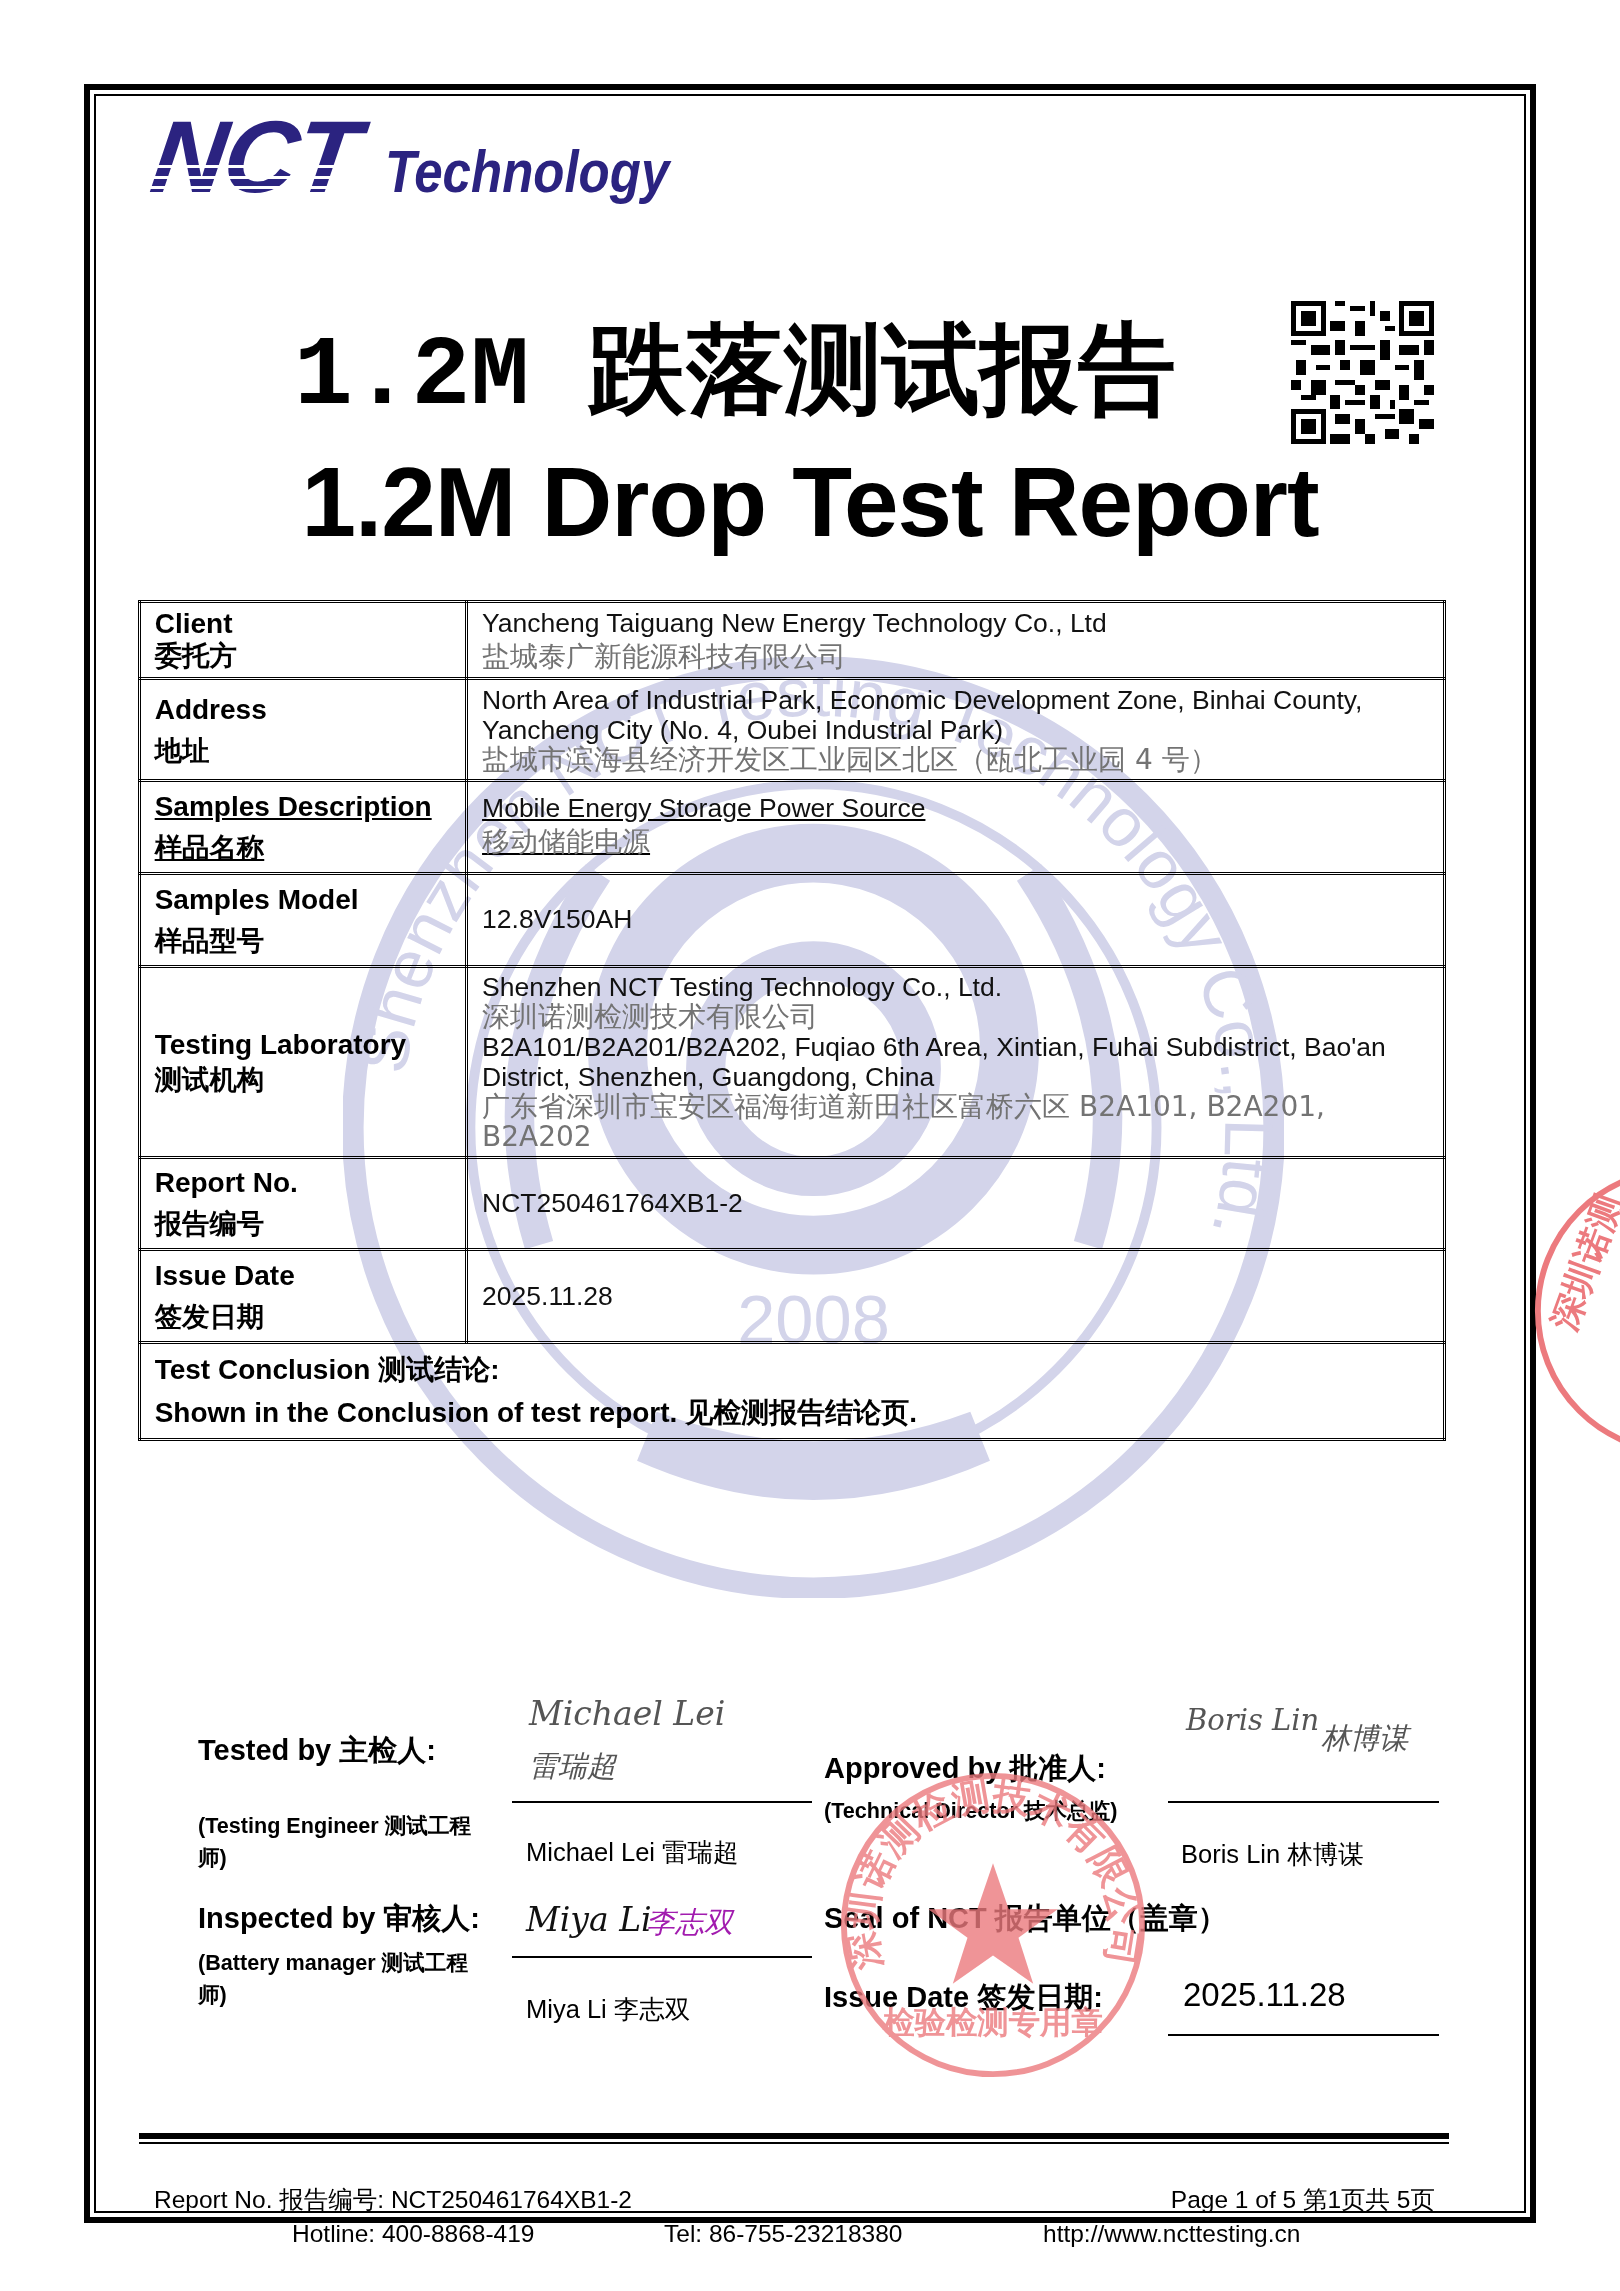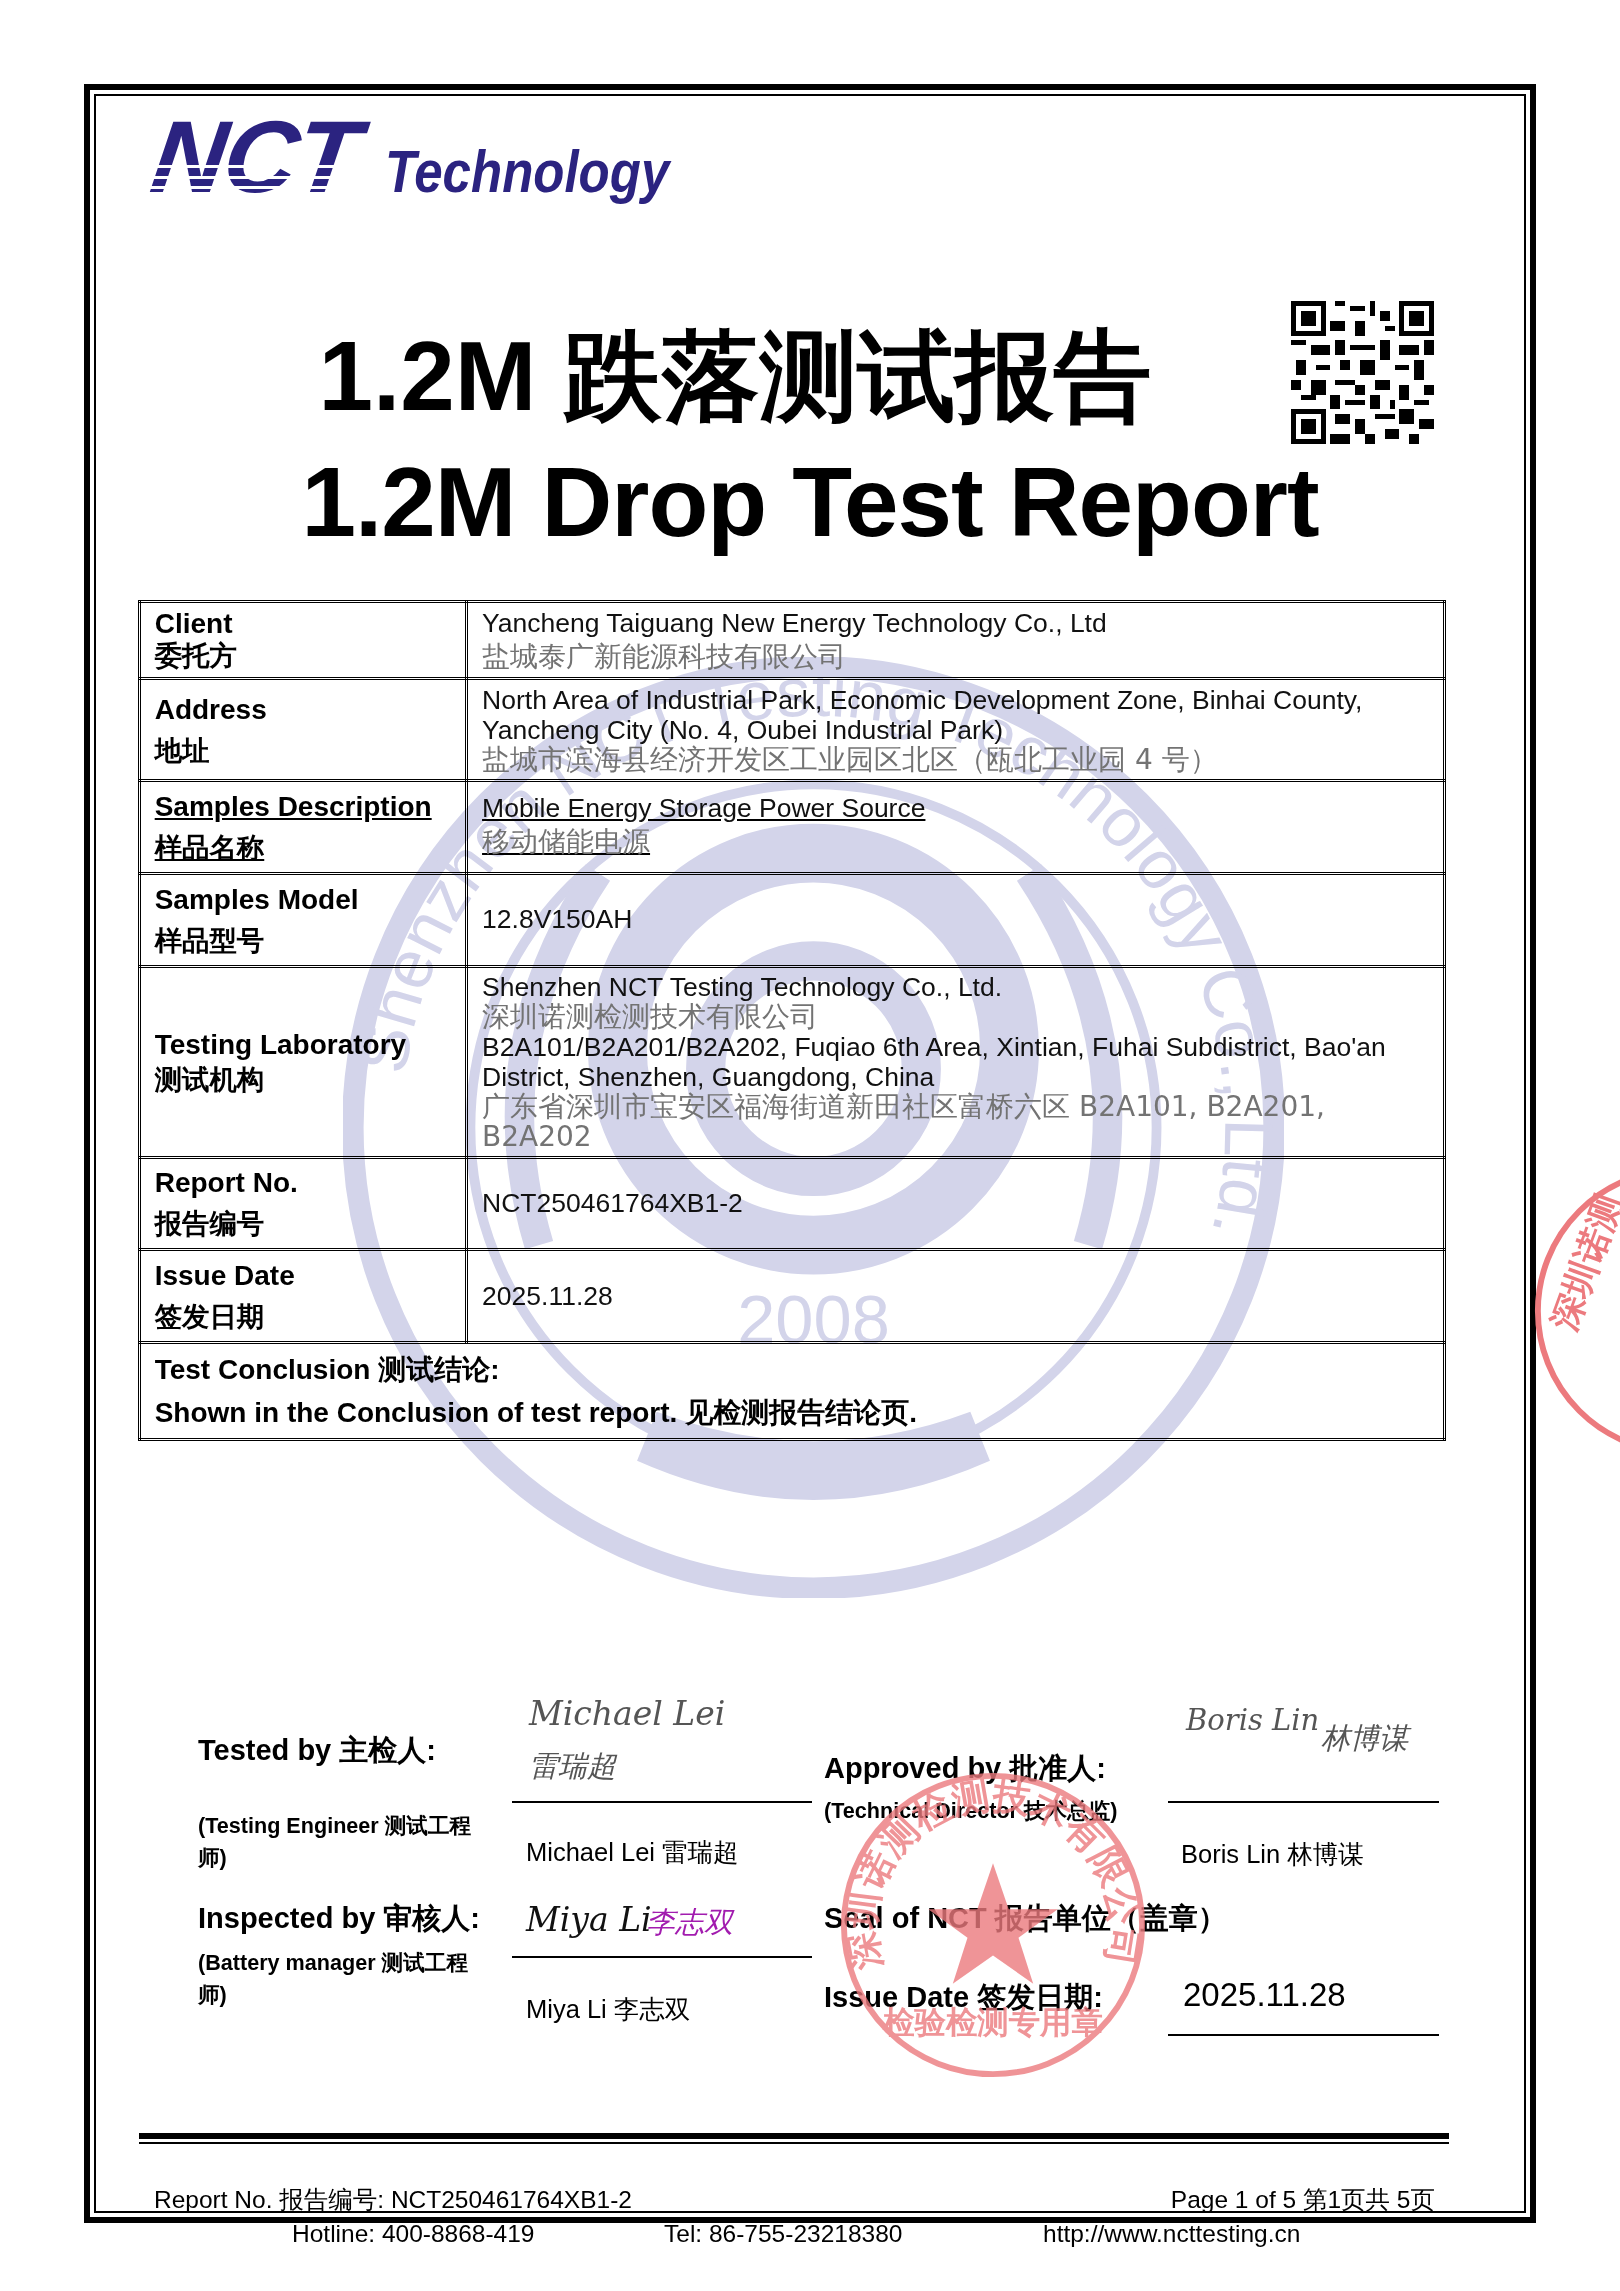--- a/index.html
+++ b/index.html
@@ -5,21 +5,21 @@
   html, body { margin:0; padding:0; background:#fff; }
   body { width:1620px; height:2292px; position:relative; overflow:hidden; font-family:"Liberation Sans", "DejaVu Sans", sans-serif; color:#000; }
   .abs { position:absolute; }
   .border-outer { left:84px; top:84px; width:1452px; height:2139px; border:6.9px solid #000; box-sizing:border-box; }
   .border-inner { left:94px; top:94px; width:1432px; height:2119px; border:2px solid #000; box-sizing:border-box; }
   .logo-nct { left:153px; top:106px; font-size:102px; font-weight:bold; font-style:italic; color:#2b2380; letter-spacing:-2px; line-height:1; transform:skewX(-8deg); }
   .logo-stripes { left:147px; top:157px; width:216px; height:39px;
     background:repeating-linear-gradient(180deg, transparent 0 7.8px, #fff 7.8px 10.8px); }
   .logo-tech { left:385px; top:143px; font-size:51px; font-weight:bold; font-style:italic; color:#2b2380; line-height:1; transform:scaleY(1.15); transform-origin:left top; }
   .qr { left:1290px; top:301px; width:145px; height:143px; }
-  .title-cn { left:0; width:1509px; top:323px; text-align:center; font-size:98px; font-weight:bold; line-height:1.1; padding-right:39px; box-sizing:border-box; }
+  .title-cn { left:0; width:1509px; top:323px; text-align:center; font-size:98px; font-weight:bold; line-height:1.1; padding-right:39px; box-sizing:border-box;font-family:Liberation Mono, monospace; }
   .title-en { left:0; width:1620px; top:449px; text-align:center; font-size:98px; font-weight:bold; line-height:1.1; letter-spacing:-1px; }
   .watermark { left:343px; top:657px; width:941px; height:941px; }
   table.tbl { border-collapse:collapse; width:1308px; table-layout:fixed; }
   .tbl td { border:2.9px double #000; border-width:3.9px; padding:3.9px 13.7px; vertical-align:middle; font-size:26.5px; line-height:33px;margin-top:44px; }
   .tbl td.lbl { width:297px; font-weight:bold; font-size:28px; line-height:41px; }
   .tbl td.val { color:#111; }
   .tbl .cn { font-family:"DejaVu Sans", sans-serif; font-size:28px; color:#737373; }
   .tbl td.lbl .cn { font-weight:bold; font-size:27.4px; color:#000; }
   .tbl td.concl { font-weight:bold; font-size:28px; line-height:43px; }
   .sig-label { font-weight:bold; font-size:29px; line-height:1.2; }

